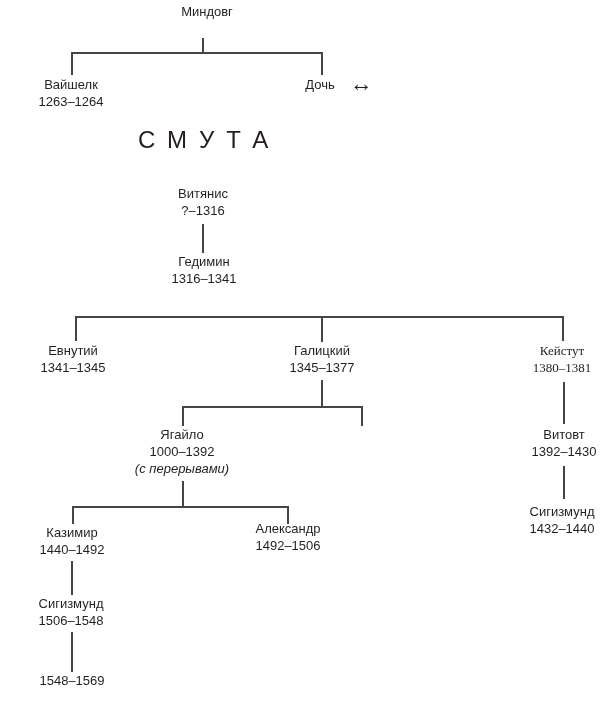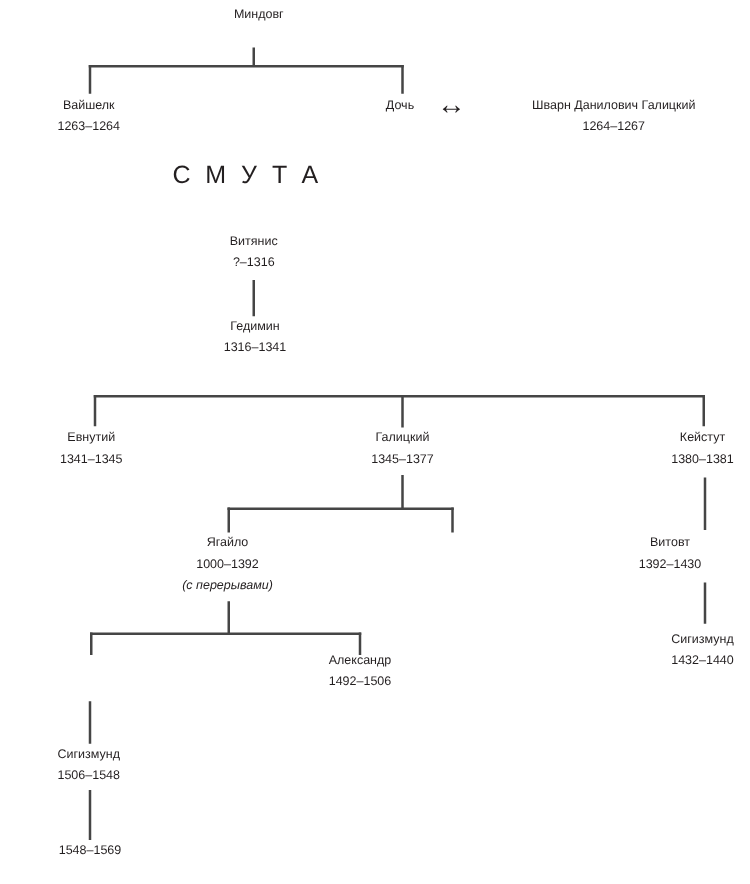--- a/index.html
+++ b/index.html
@@ -8,32 +8,32 @@
     width:600px;height:707px;
     background:#ffffff;
     font-family:"Liberation Sans", sans-serif;
     color:#231f20;
     overflow:hidden;
   }
   .node{
     position:absolute;
     transform:translateX(-50%);
     text-align:center;
-    font-size:10px;
+    font-size:13px;
     line-height:17px;
     white-space:nowrap;
   }
   .node .note{font-style:italic;text-align:center;}
   .hline,.vline{position:absolute;background:#454545;}
   .hline{height:2px;}
   .vline{width:2px;}
   .era{
     position:absolute;
     left:138px;top:127px;
-    font-size:20px;
+    font-size:24px;
     line-height:26px;
     letter-spacing:12px;
     white-space:nowrap;
   }
   .marriage{
     position:absolute;
     transform:translateX(-50%);
     font-size:23px;
     line-height:23px;
     white-space:nowrap;
@@ -80,24 +80,20 @@
     <div>Вайшелк</div>
     <div>1263–1264</div>
   </div>
 
   <div class="node" style="left:320px;top:76px;">
     <div>Дочь</div>
   </div>
 
   <div class="marriage" style="left:361px;top:72px;">↔</div>
 
-  <div class="node" style="left:491px;top:76px;">
-    <div>Шварн Данилович Галицкий</div>
-    <div>1264–1267</div>
-  </div>
 
   <div class="era">СМУТА</div>
 
   <div class="node" style="left:203px;top:185px;">
     <div>Витянис</div>
     <div>?–1316</div>
   </div>
 
   <div class="node" style="left:204px;top:253px;">
     <div>Гедимин</div>
@@ -107,42 +103,46 @@
   <div class="node" style="left:73px;top:342px;">
     <div>Евнутий</div>
     <div>1341–1345</div>
   </div>
 
   <div class="node" style="left:322px;top:342px;">
     <div>Галицкий</div>
     <div>1345–1377</div>
   </div>
 
-  <div class="node" style="left:562px;top:342px;">
+  <div class="node" style="left:562px;top:342px;font-family:Liberation Serif, serif;">
     <div>Кейстут</div>
     <div>1380–1381</div>
   </div>
 
   <div class="node" style="left:182px;top:426px;">
     <div>Ягайло</div>
     <div>1000–1392</div>
     <div class="note">(с перерывами)</div>
   </div>
 
 
-  <div class="node" style="left:536px;top:426px;">
+  <div class="node" style="left:564px;top:426px;">
     <div>Витовт</div>
     <div>1392–1430</div>
   </div>
 
   <div class="node" style="left:562px;top:503px;">
     <div>Сигизмунд</div>
     <div>1432–1440</div>
   </div>
 
+  <div class="node" style="left:72px;top:524px;">
+    <div>Казимир</div>
+    <div>1440–1492</div>
+  </div>
 
   <div class="node" style="left:288px;top:520px;text-align:center;">
     <div>Александр</div>
     <div>1492–1506</div>
   </div>
 
   <div class="node" style="left:71px;top:595px;">
     <div>Сигизмунд</div>
     <div>1506–1548</div>
   </div>

